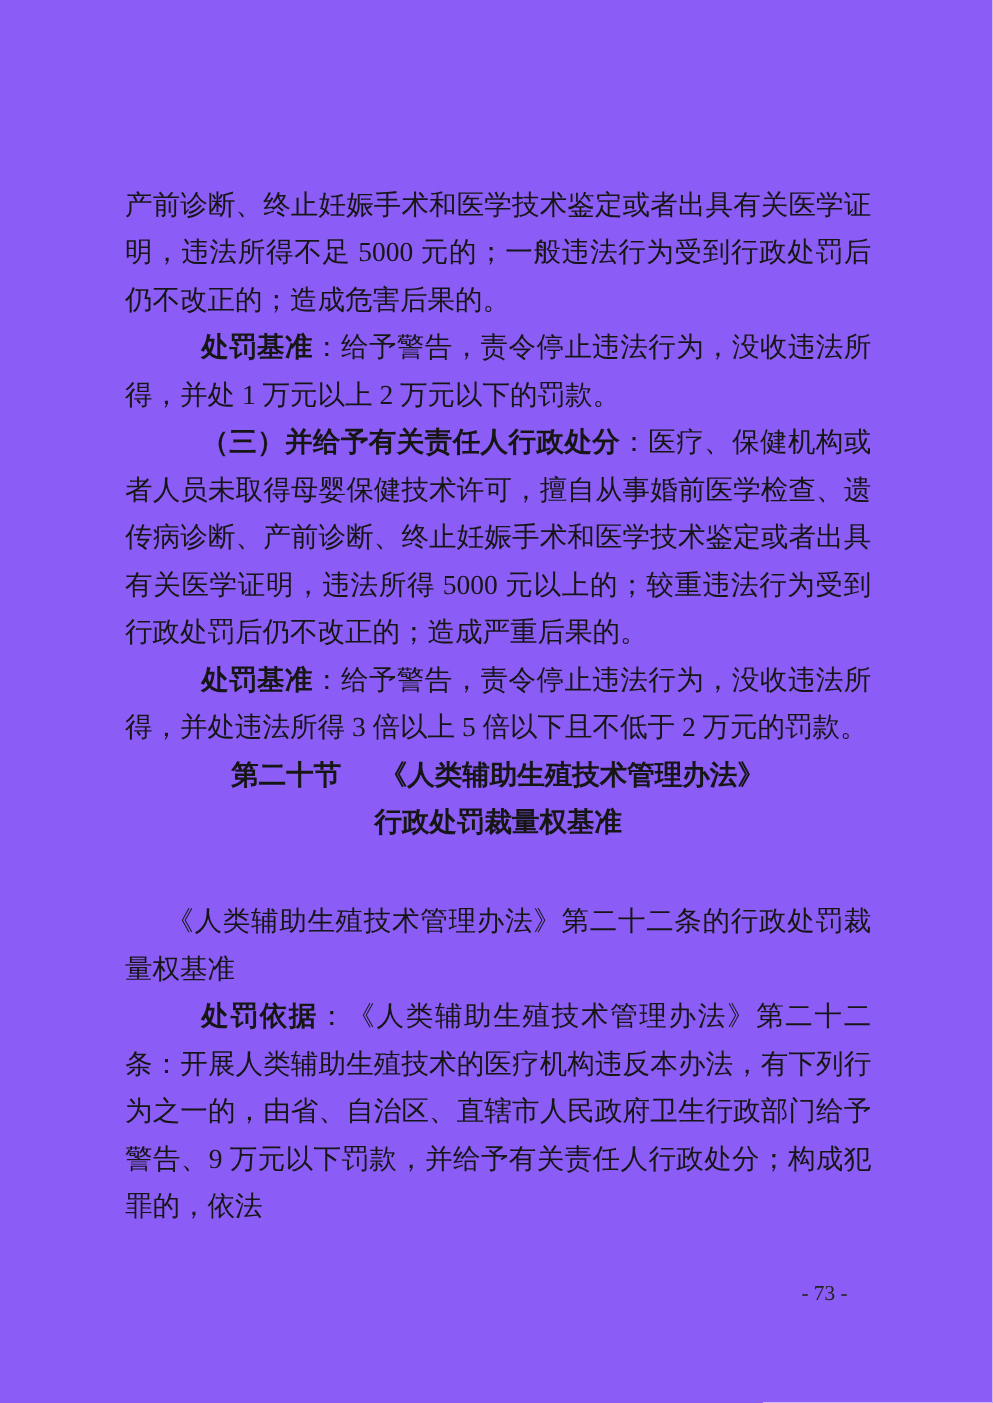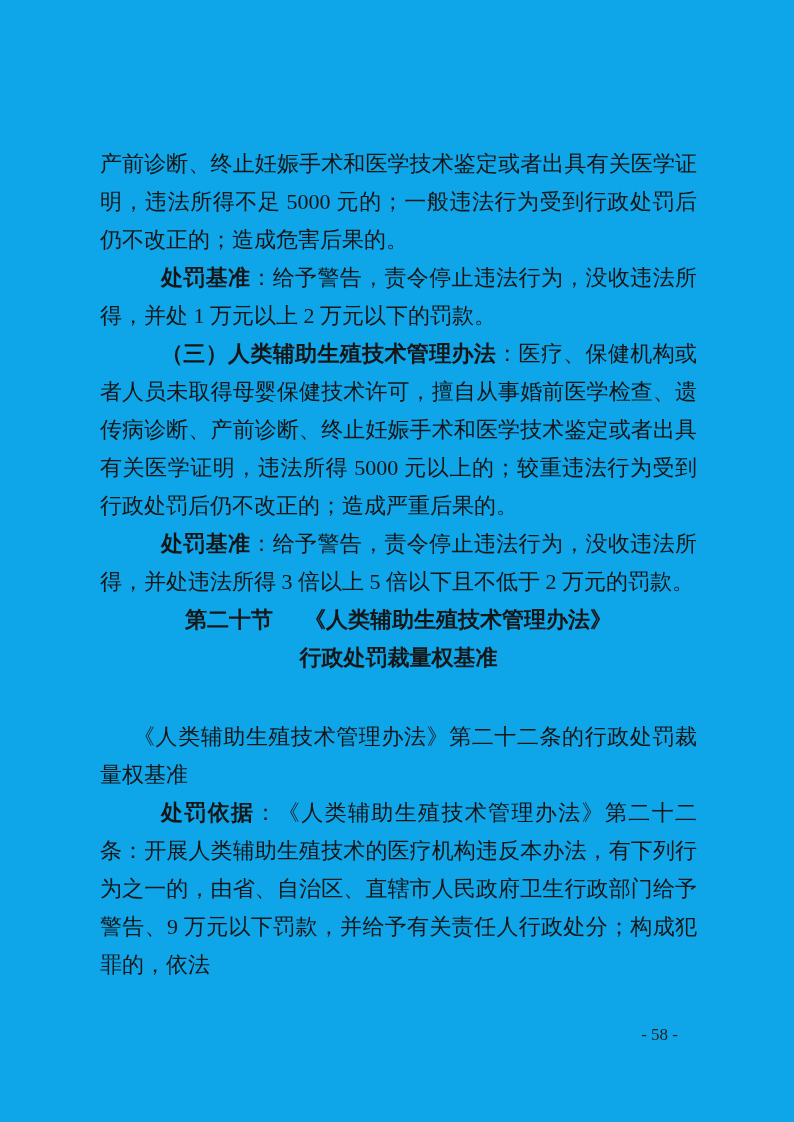--- a/index.html
+++ b/index.html
@@ -4,21 +4,21 @@
 <style>
   html, body {
     margin: 0;
     padding: 0;
     background: #ffffff;
   }
   .page {
     position: relative;
     width: 794px;
     height: 1122px;
-    background: #0ea5e9;
+    background: #8b5cf6;
     overflow: hidden;
     color: #161616;
     font-family: "Liberation Serif", "DejaVu Serif", serif;
   }
   .content {
     position: absolute;
     left: 100px;
     top: 145px;
     width: 597px;
     font-size: 22px;
@@ -69,28 +69,28 @@
 </head>
 <body>
 
 <div class="page">
   <div class="content">
 
     <p><span>产前诊断、终止妊娠手术和医学技术鉴定或者出具有关医学证明，违法所得不足 5000 元的；一般违法行为受到行政处罚后仍不改正的；造成危害后果的。</span></p>
 
     <p class="indent"><span class="lead">处罚基准</span><span>：给予警告，责令停止违法行为，没收违法所得，并处 1 万元以上 2 万元以下的罚款。</span></p>
 
-    <p class="indent"><span class="lead">（三）人类辅助生殖技术管理办法</span><span>：医疗、保健机构或者人员未取得母婴保健技术许可，擅自从事婚前医学检查、遗传病诊断、产前诊断、终止妊娠手术和医学技术鉴定或者出具有关医学证明，违法所得 5000 元以上的；较重违法行为受到行政处罚后仍不改正的；造成严重后果的。</span></p>
+    <p class="indent"><span class="lead">（三）并给予有关责任人行政处分</span><span>：医疗、保健机构或者人员未取得母婴保健技术许可，擅自从事婚前医学检查、遗传病诊断、产前诊断、终止妊娠手术和医学技术鉴定或者出具有关医学证明，违法所得 5000 元以上的；较重违法行为受到行政处罚后仍不改正的；造成严重后果的。</span></p>
 
     <p class="indent"><span class="lead">处罚基准</span><span>：给予警告，责令停止违法行为，没收违法所得，并处违法所得 3 倍以上 5 倍以下且不低于 2 万元的罚款。</span></p>
 
     <p class="heading"><span>第二十节</span><span class="gap-left">《人类辅助生殖技术管理办法》</span></p>
 
     <p class="heading line2">行政处罚裁量权基准</p>
 
     <p class="indent post-heading"><span>《人类辅助生殖技术管理办法》第二十二条的行政处罚裁量权基准</span></p>
 
     <p class="indent"><span class="lead">处罚依据</span><span>：《人类辅助生殖技术管理办法》第二十二条：开展人类辅助生殖技术的医疗机构违反本办法，有下列行为之一的，由省、自治区、直辖市人民政府卫生行政部门给予警告、9 万元以下罚款，并给予有关责任人行政处分；构成犯罪的，依法</span></p>
 
   </div>
 
-  <div class="footer">- 58 -</div>
+  <div class="footer">- 73 -</div>
 </div>
 
 </body></html>

